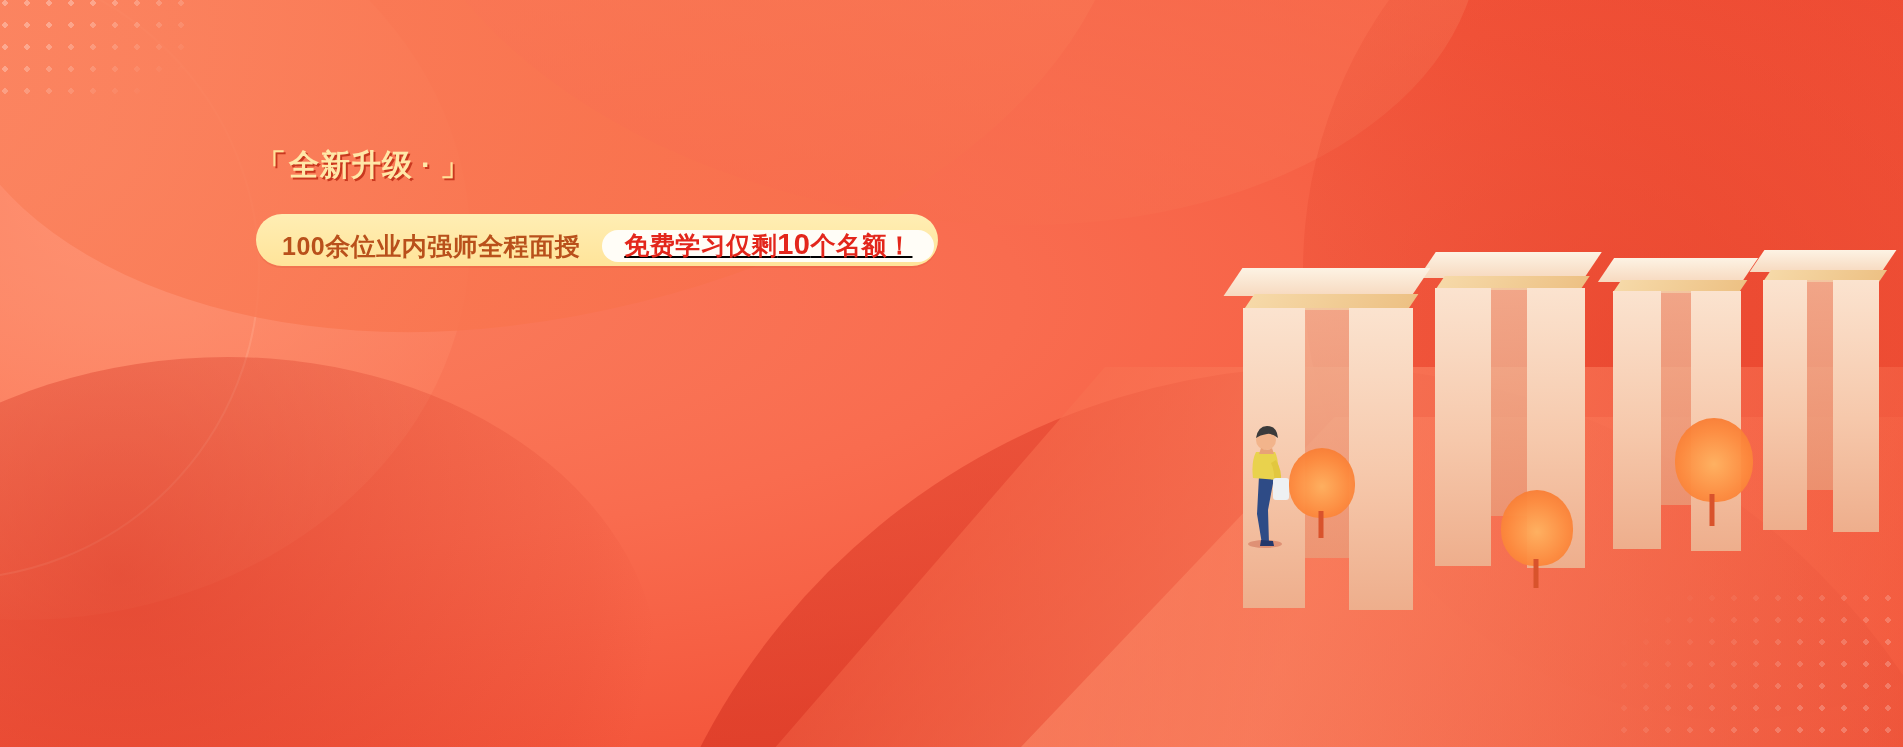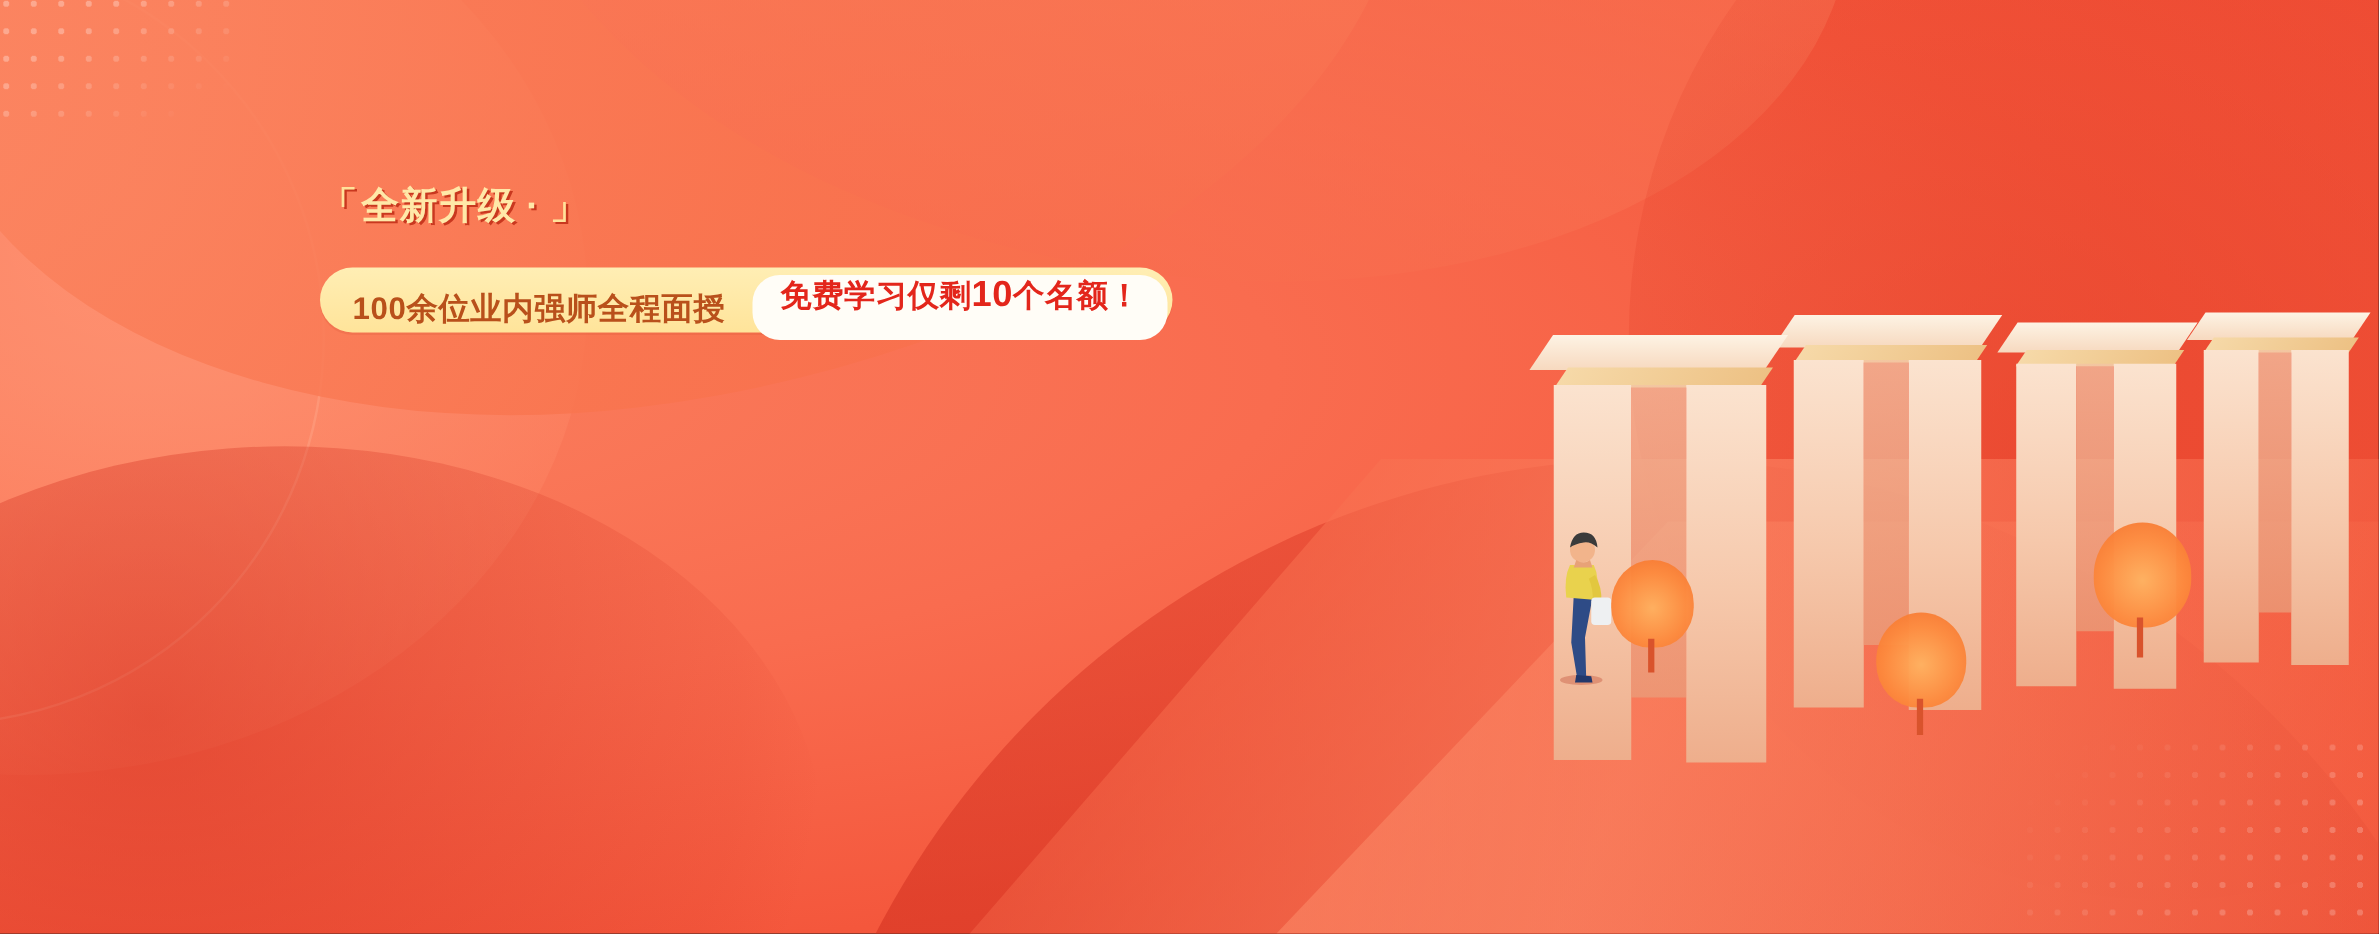--- a/index.html
+++ b/index.html
@@ -169,26 +169,27 @@
   }
   .pill-text{
     font-size:25px;
     font-weight:700;
     color:#b9501b;
     letter-spacing:.5px;
     white-space:nowrap;
     padding-right:22px;
   }
   .pill-chip{
-    display:flex;align-items:flex-start;
-    height:52px;
+    display:flex;align-items:flex-end;
+    height:32px;
     padding:0 22px;
     margin-right:4px;
     border-radius:22px;
     background:#fffdf7;
+    text-decoration:underline;
   }
   .pill-chip-text{
     font-size:25px;
     font-weight:800;
     color:#e3261b;
     letter-spacing:.5px;
     white-space:nowrap;
   }
   .pill-chip-text b{ font-size:29px; font-weight:900; }
 </style>

